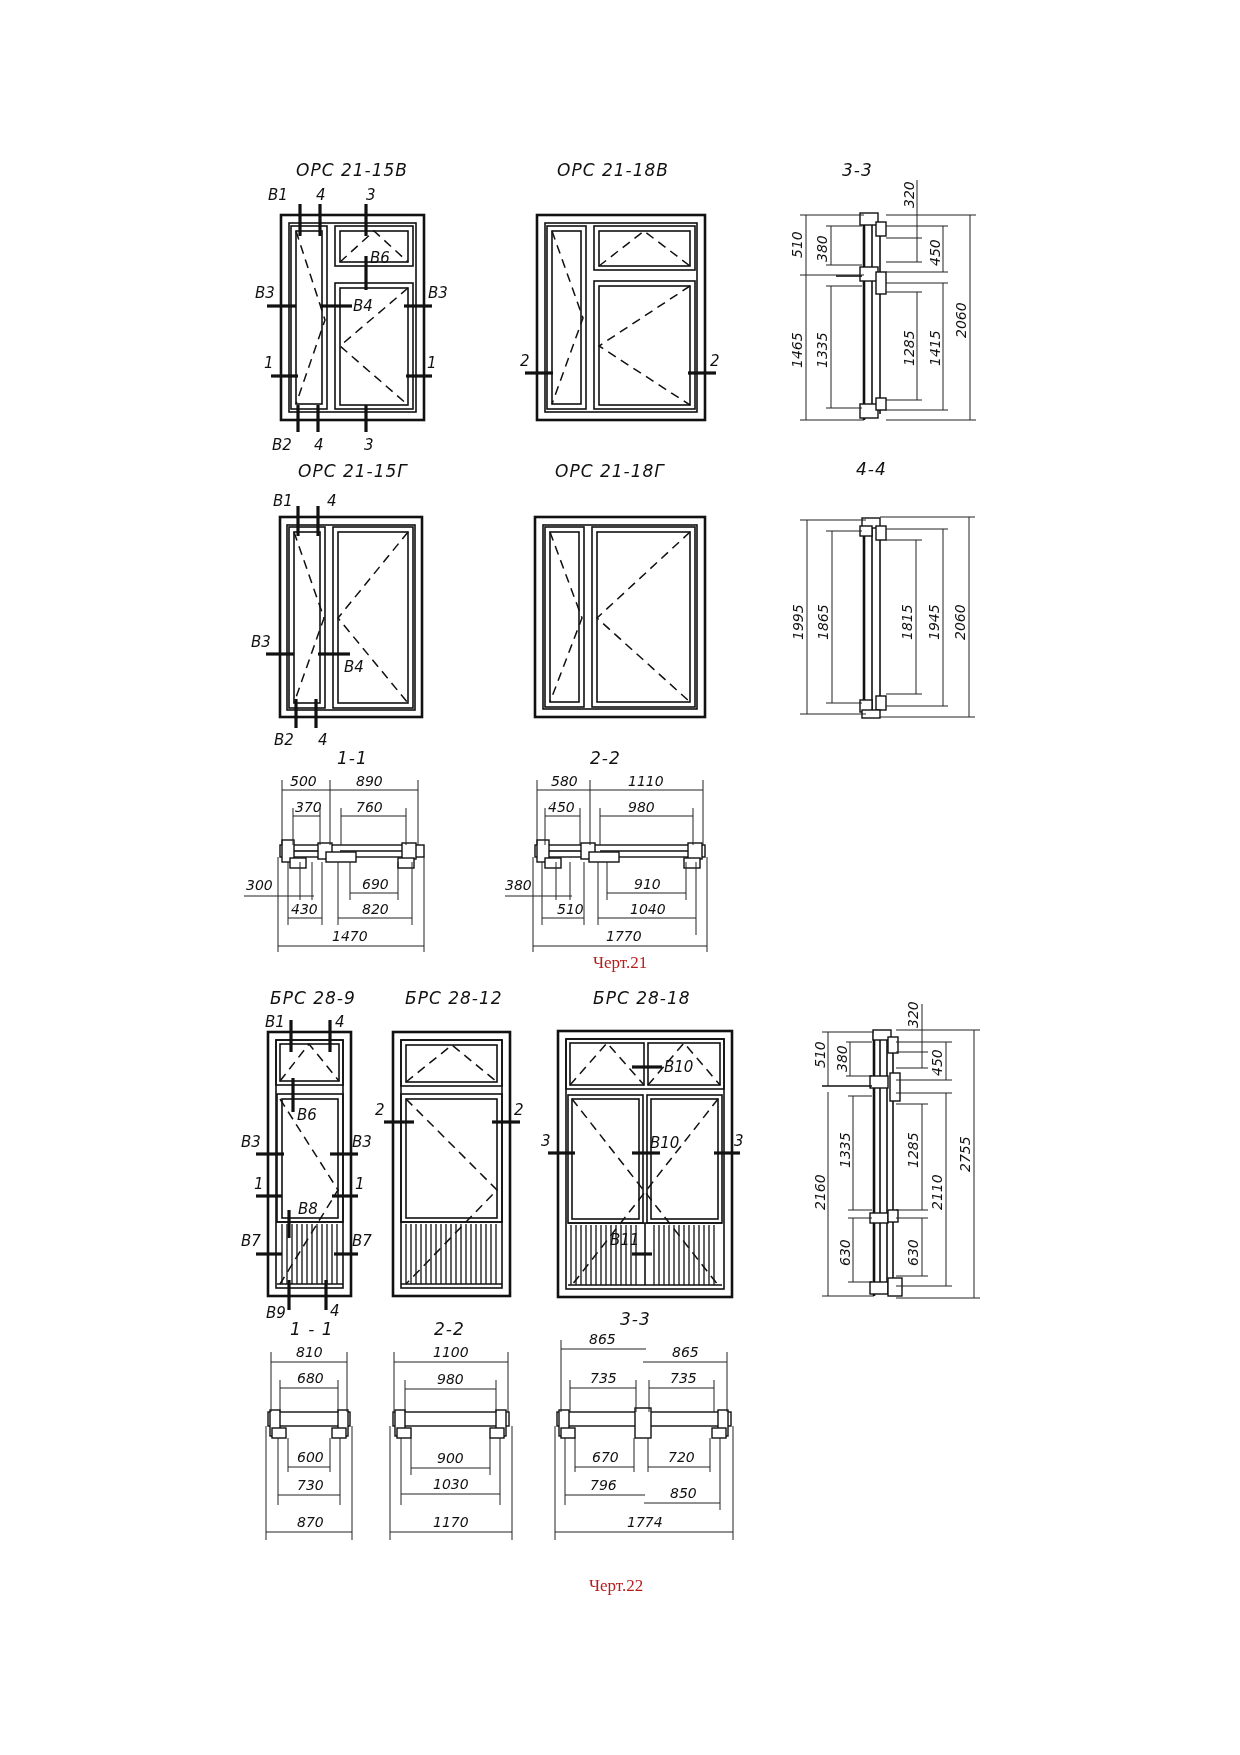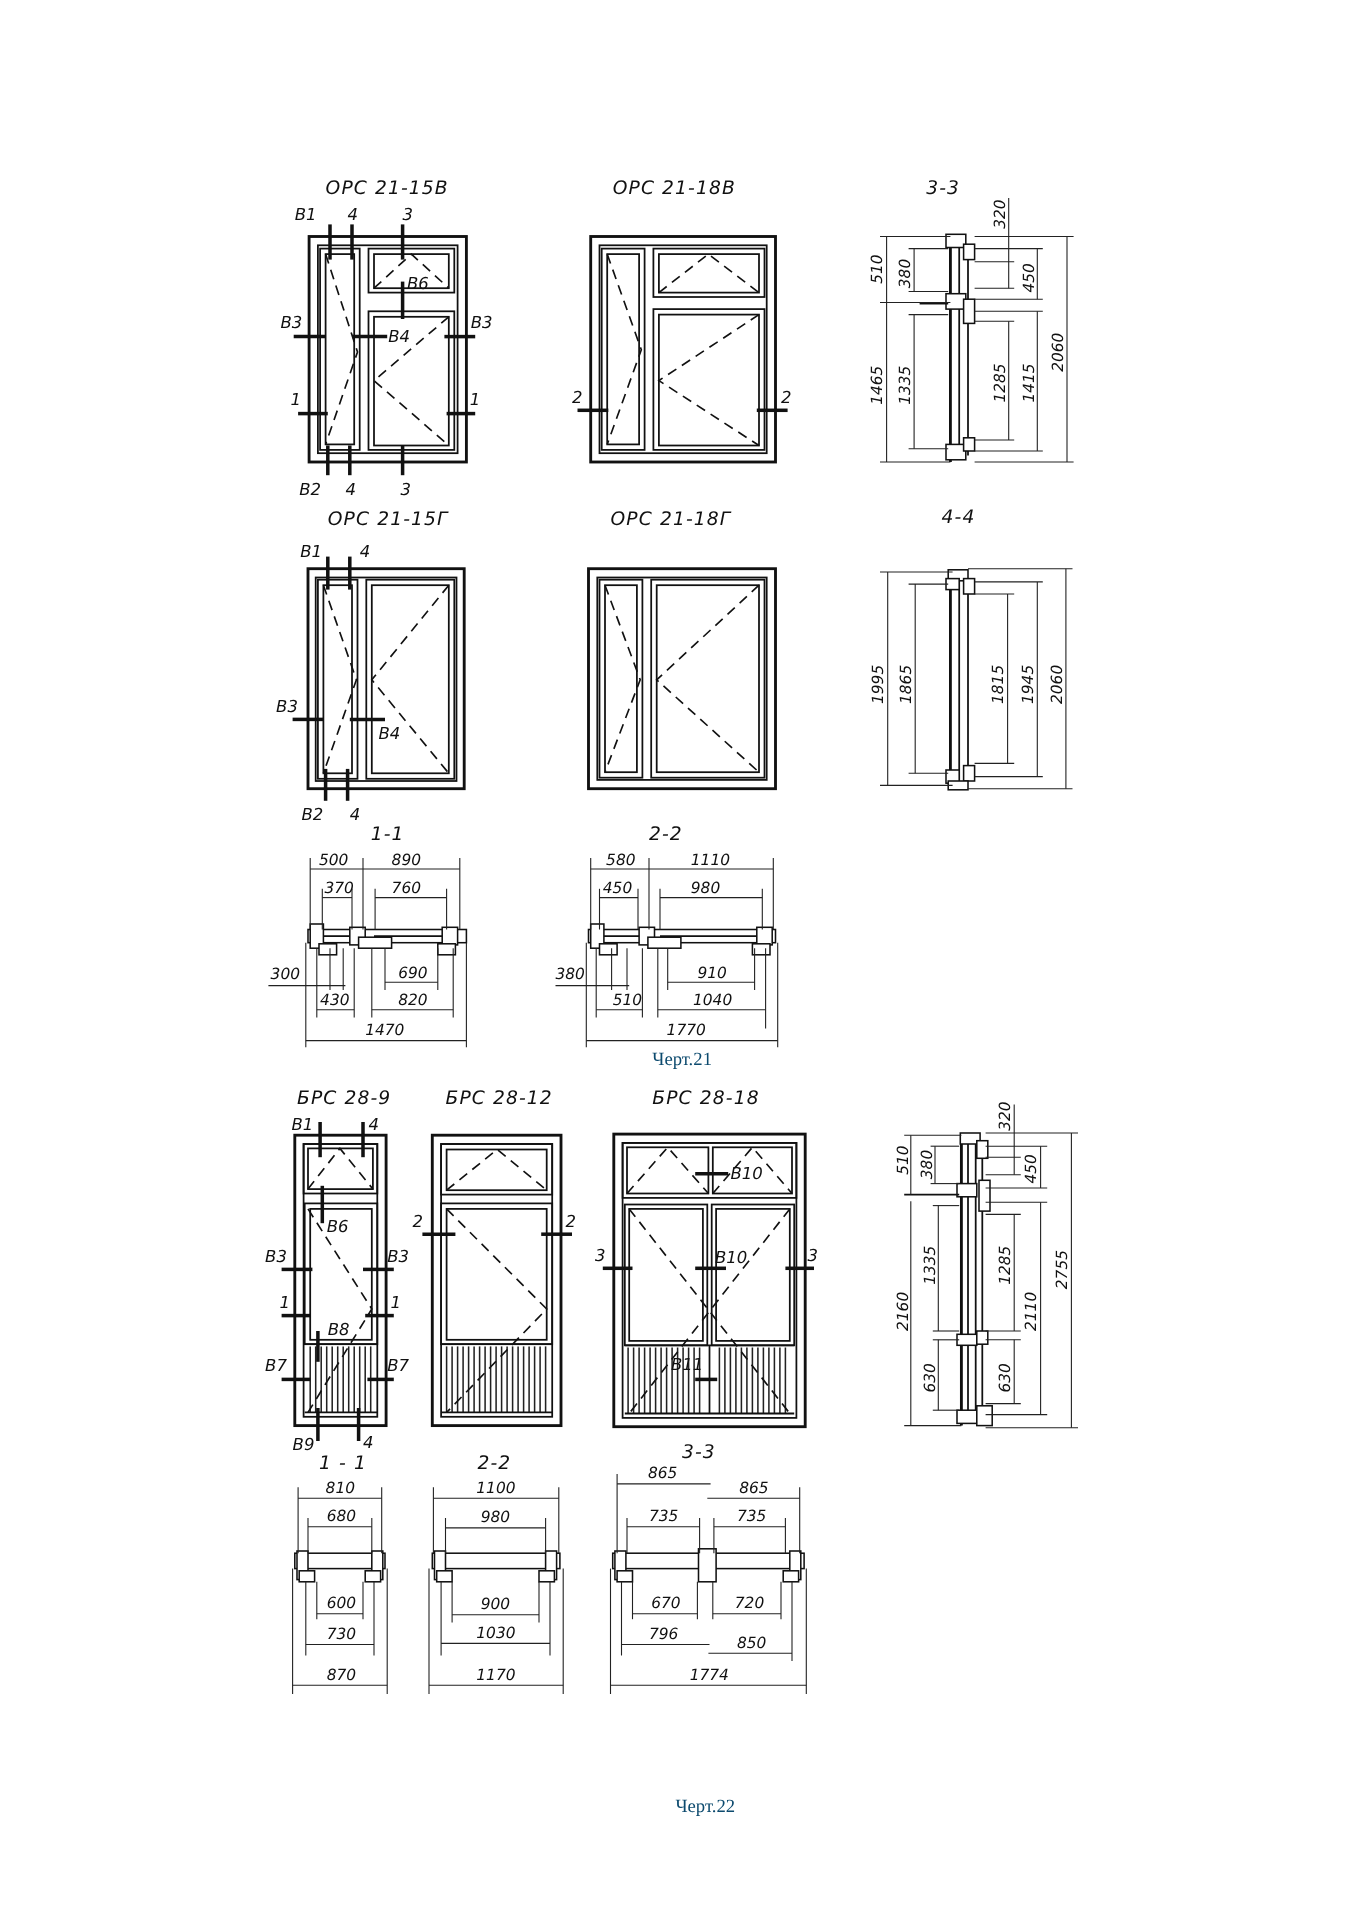--- a/index.html
+++ b/index.html
@@ -7,21 +7,21 @@
   svg{position:absolute;left:0;top:0;}
   .ln{stroke:#111;fill:none;stroke-width:1.6;}
   .th{stroke:#111;fill:none;stroke-width:2.6;}
   .dm{stroke:#222;fill:none;stroke-width:1;}
   .ds{stroke:#111;fill:none;stroke-width:1.5;stroke-dasharray:9 6;}
   .cut{stroke:#111;stroke-width:3.2;}
   .hatch{stroke:#222;stroke-width:1.4;}
   .lbl{font-family:"DejaVu Sans",sans-serif;font-style:italic;fill:#111;font-size:15px;}
   .ttl{font-family:"DejaVu Sans",sans-serif;font-style:italic;fill:#111;font-size:17px;letter-spacing:1px;}
   .num{font-family:"DejaVu Sans",sans-serif;font-style:italic;fill:#111;font-size:14px;}
-  .cap{position:absolute;font-family:"Liberation Serif",serif;font-size:17px;color:#0c4a6e;}
+  .cap{position:absolute;font-family:"Liberation Serif",serif;font-size:17px;color:#b91c1c;}
   .prof{fill:#fff;stroke:#111;stroke-width:1.4;}
 </style>
 </head>
 <body>
 
 <svg width="1240" height="1755" viewBox="0 0 1240 1755">
 
   <g>
     <text class="ttl" x="296" y="176">ОРС 21-15В</text>
     <rect class="th" x="281" y="215" width="143" height="205"></rect>
@@ -606,13 +606,13 @@
     <text class="num" x="670" y="1383">735</text>
     <text class="num" x="592" y="1462">670</text>
     <text class="num" x="668" y="1462">720</text>
     <text class="num" x="590" y="1490">796</text>
     <text class="num" x="670" y="1498">850</text>
     <text class="num" x="627" y="1527">1774</text>
   </g>
 </svg>
 
 <div class="cap" style="left:593px;top:953px;">Черт.21</div>
-<div class="cap" style="left:589px;top:1632px;margin-left:25px;">Черт.22</div>
+<div class="cap" style="left:589px;top:1576px;">Черт.22</div>
 
 </body></html>

